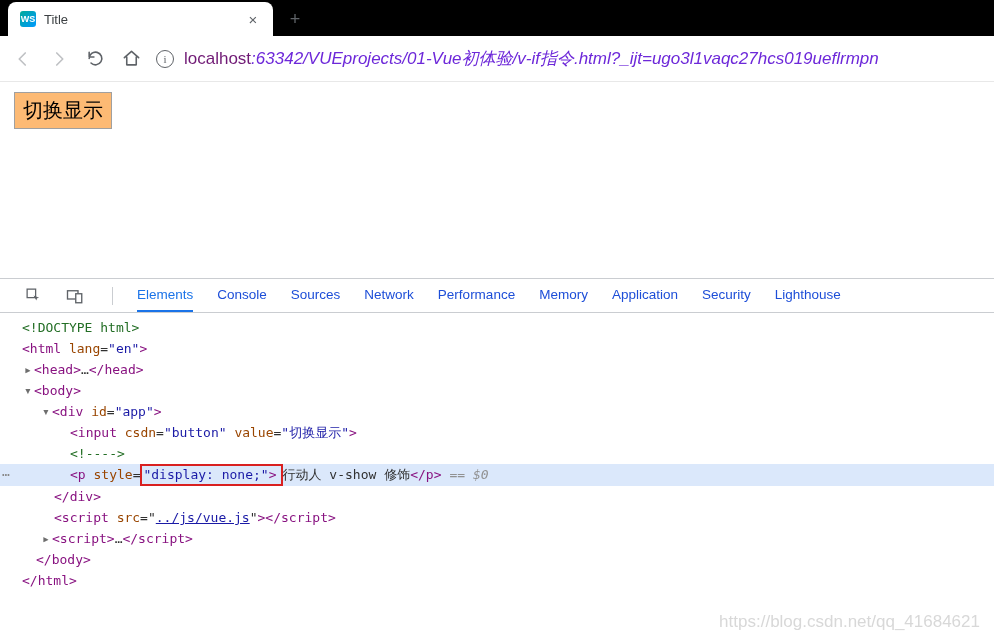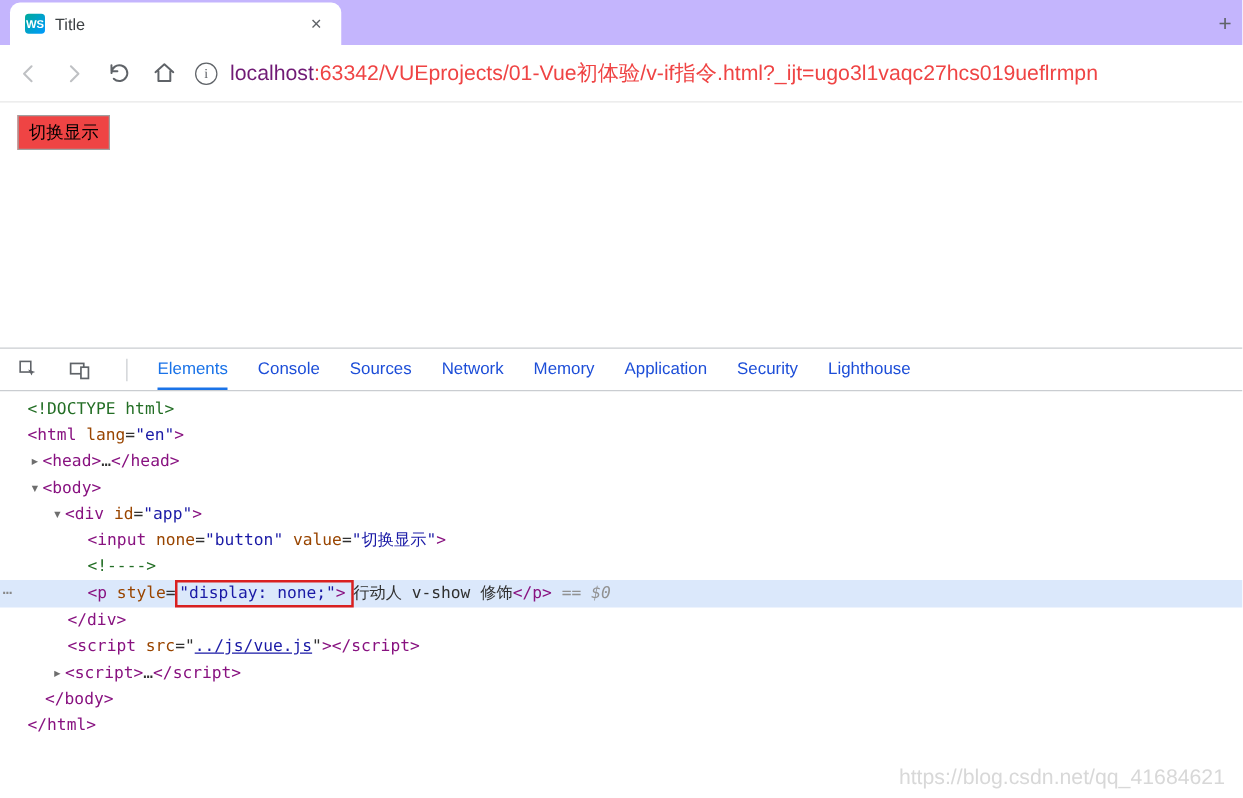--- a/index.html
+++ b/index.html
@@ -1,41 +1,41 @@
 <!DOCTYPE html>
 <html><head>
 <meta charset="utf-8">
 <style>
 * { box-sizing: border-box; margin: 0; padding: 0; }
 body { font-family: -apple-system, "Segoe UI", Arial, sans-serif; font-size: 13px; color: #333; background: #fff; width: 994px; height: 638px; overflow: hidden; position: relative; }
 
 
-.tabstrip { height: 36px; background: #c4b5fd; display: flex; align-items: flex-end; padding-left: 8px; justify-content: space-between; }
+.tabstrip { height: 36px; background: #000000; display: flex; align-items: flex-end; padding-left: 8px; }
 .tab { background: #fff; height: 34px; width: 265px; border-radius: 8px 8px 0 0; display: flex; align-items: center; padding: 0 12px; gap: 8px; }
 .tab-favicon { width: 16px; height: 16px; background: linear-gradient(135deg,#0a9 0%,#09f 100%); border-radius: 3px; display:flex;align-items:center;justify-content:center;font-size:9px;font-weight:bold;color:#fff; }
 .tab-title { flex: 1; font-size: 13px; color: #3c4043; }
 .tab-close { width: 16px; height: 16px; display:flex;align-items:center;justify-content:center; color:#5f6368; font-size:15px; border-radius:50%; }
 .new-tab { width:28px; height:28px; margin-left:8px; margin-bottom:3px; display:flex;align-items:center;justify-content:center; color:#5f6368; font-size:18px; border-radius:50%; }
 
 
 .toolbar { height: 46px; background:#fff; border-bottom: 1px solid #e8e8e8; display:flex; align-items:center; padding: 0 12px; gap: 14px; }
 .nav-btn { width:22px; height:22px; display:flex;align-items:center;justify-content:center; color:#5f6368; }
 .nav-btn.disabled { color:#bfc1c4; }
 .addr { flex:1; display:flex; align-items:center; gap:10px; font-size:17px; color:#202124; }
 .addr-info { width:18px; height:18px; border:1.5px solid #5f6368; border-radius:50%; display:flex;align-items:center;justify-content:center; font-size:11px; color:#5f6368; font-family: Georgia, serif; }
 .addr-host { color:#701a75; }
-.addr-path { color:#ef4444; }
+.addr-path { color:#6d28d9;font-style:italic; }
 
 
 .page { padding: 10px 14px; height: 196px; }
-.page button { font-family: inherit; font-size: 14px; padding: 4px 8px; background:#ef4444; border:1px solid #a0a0a0; }
+.page button { font-family: inherit; font-size: 20px; padding: 4px 8px; background:#fdba74; border:1px solid #a0a0a0; }
 
 
 .devtools { border-top: 1px solid #cacdd1; }
-.dt-header { height: 34px; border-bottom: 1px solid #cacdd1; display:flex; align-items:center; padding: 0 9px; gap: 16px; }
+.dt-header { height: 34px; border-bottom: 1px solid #cacdd1; display:flex; align-items:center; padding: 0 20px; gap: 16px; }
 .dt-icon-btn { width: 26px; height: 26px; display:flex;align-items:center;justify-content:center; color:#5f6368; }
 .dt-sep { width:1px; height:18px; background:#cacdd1; margin: 0 8px; }
 .dt-tabs { display:flex; gap: 24px; align-items:center; height:100%; }
 .dt-tab { font-size:13.5px; color:#1d4ed8; height:100%; display:flex; align-items:center; border-bottom: 2px solid transparent; }
 .dt-tab.active { color:#1a73e8; border-bottom-color:#1a73e8; }
 
 
 .tree { font-family: Menlo, Consolas, monospace; font-size: 13px; line-height: 21px; padding: 4px 0 12px 0; color:#303030; position:relative; white-space: nowrap; }
 .tree .row { padding-left: 22px; }
 .tree .ind1 { padding-left: 22px; }
@@ -115,39 +115,40 @@
           <rect x="2" y="3" width="14" height="11" stroke="#5f6368" stroke-width="1.8" fill="none"></rect>
           <rect x="13" y="7" width="8" height="12" stroke="#5f6368" stroke-width="1.8" fill="#fff"></rect>
         </svg>
     </div>
     <div class="dt-sep"></div>
     <div class="dt-tabs">
       <div class="dt-tab active">Elements</div>
       <div class="dt-tab">Console</div>
       <div class="dt-tab">Sources</div>
       <div class="dt-tab">Network</div>
+      <div class="dt-tab">Performance</div>
       <div class="dt-tab">Memory</div>
       <div class="dt-tab">Application</div>
       <div class="dt-tab">Security</div>
       <div class="dt-tab">Lighthouse</div>
     </div>
   </div>
 
   <div class="tree">
     <div class="row ind1"><span class="comm">&lt;!DOCTYPE html&gt;</span></div>
 
     <div class="row ind1"><span class="tag">&lt;<span>html</span></span> <span class="attr-n">lang</span>=<span class="attr-v">"en"</span><span class="tag">&gt;</span></div>
 
     <div class="row ind2"><span class="caret">▸</span><span class="tag">&lt;<span>head</span>&gt;</span><span class="txt">…</span><span class="tag">&lt;/<span>head</span>&gt;</span></div>
 
     <div class="row ind2"><span class="caret">▾</span><span class="tag">&lt;<span>body</span>&gt;</span></div>
 
     <div class="row ind3"><span class="caret">▾</span><span class="tag">&lt;<span>div</span></span> <span class="attr-n">id</span>=<span class="attr-v">"app"</span><span class="tag">&gt;</span></div>
 
-    <div class="row ind4"><span class="tag">&lt;<span>input</span></span> <span class="attr-n">none</span>=<span class="attr-v">"button"</span> <span class="attr-n">value</span>=<span class="attr-v">"切换显示"</span><span class="tag">&gt;</span></div>
+    <div class="row ind4"><span class="tag">&lt;<span>input</span></span> <span class="attr-n">csdn</span>=<span class="attr-v">"button"</span> <span class="attr-n">value</span>=<span class="attr-v">"切换显示"</span><span class="tag">&gt;</span></div>
 
     <div class="row ind4"><span class="comm">&lt;!----&gt;</span></div>
 
     <div class="row ind4 sel">
       <span class="ellipsis-gutter">⋯</span>
       <span class="tag">&lt;<span>p</span></span> <span class="attr-n">style</span><span>=</span><span class="redbox"><span class="attr-v"><span>"</span><span>display: none;</span><span>"</span></span><span class="tag">&gt;</span></span><span class="txt">行动人  v-show 修饰</span><span class="tag">&lt;/<span>p</span>&gt;</span><span class="eq0">== $0</span>
     </div>
 
     <div class="row ind3"><span class="tag">&lt;/<span>div</span>&gt;</span></div>
 

